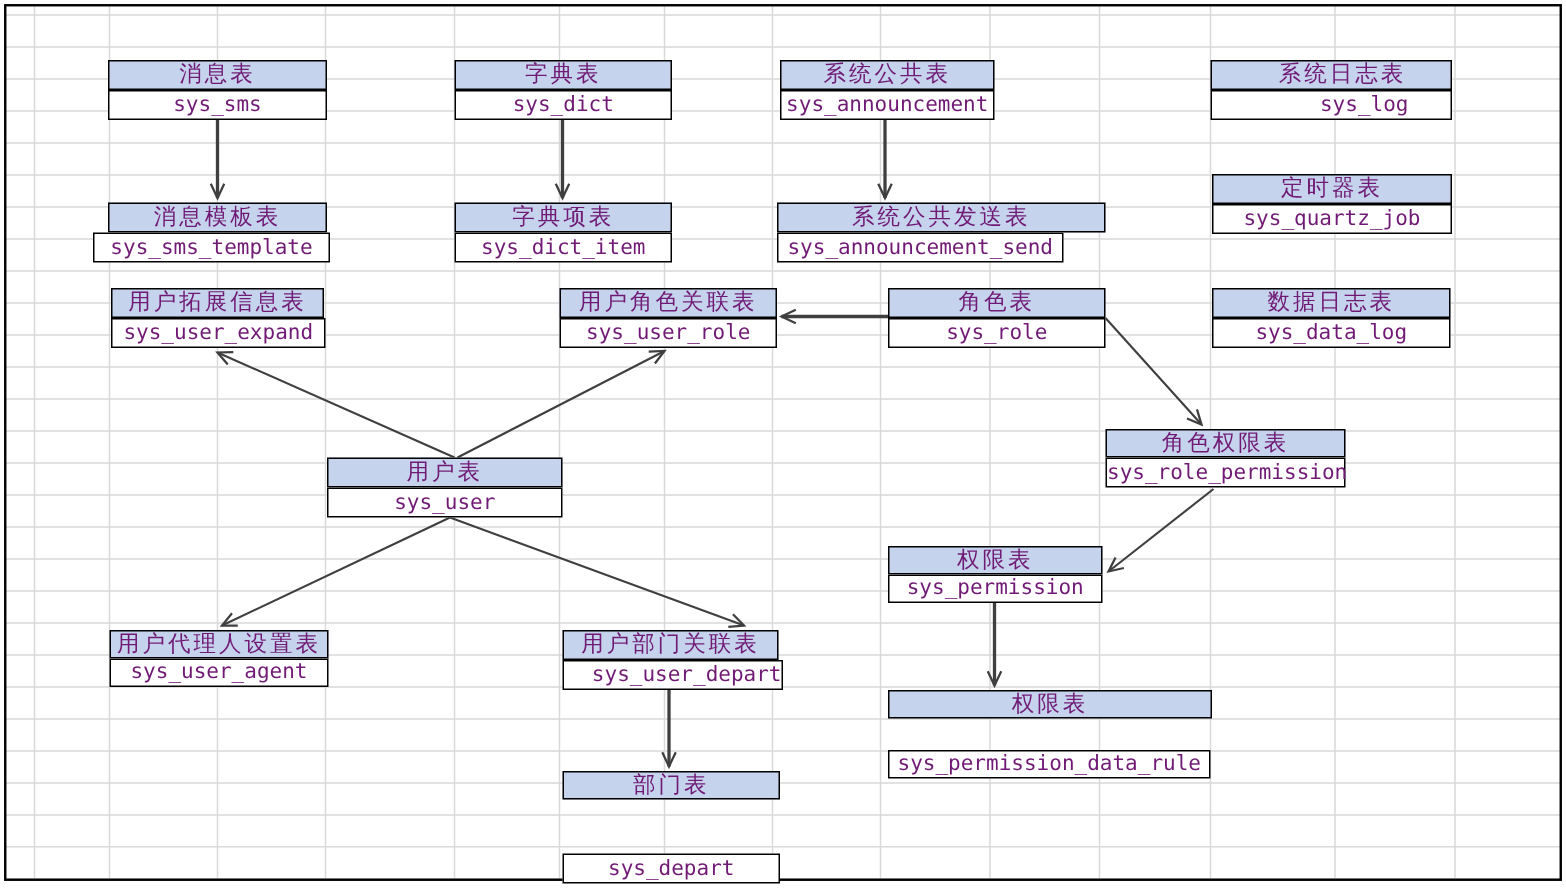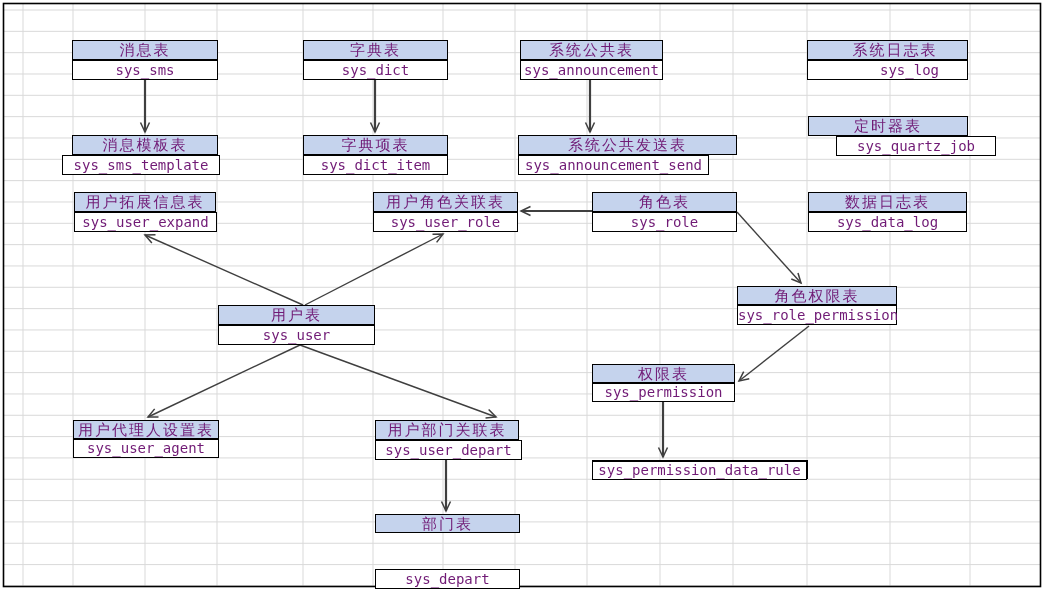--- a/index.html
+++ b/index.html
@@ -127,21 +127,21 @@
       <div>
         <div class="tbl-part tbl-header" style="left: 303px; top: 135px; width: 145px; height: 20px; line-height: 18px;">字典项表</div>
         <div class="tbl-part tbl-body" style="left: 303px; top: 155px; width: 145px; height: 20px; line-height: 18px;">sys_dict_item</div>
       </div>
       <div>
         <div class="tbl-part tbl-header" style="left: 518px; top: 135px; width: 219px; height: 20px; line-height: 18px;">系统公共发送表</div>
         <div class="tbl-part tbl-body" style="left: 518px; top: 155px; width: 191px; height: 20px; line-height: 18px;">sys_announcement_send</div>
       </div>
       <div>
         <div class="tbl-part tbl-header" style="left: 808px; top: 116px; width: 160px; height: 20px; line-height: 18px;">定时器表</div>
-        <div class="tbl-part tbl-body" style="left: 836px; top: 136px; width: 160px; height: 20px; line-height: 18px;">sys_quartz_job</div>
+        <div class="tbl-part tbl-body" style="left: 808px; top: 136px; width: 160px; height: 20px; line-height: 18px;">sys_quartz_job</div>
       </div>
       <div>
         <div class="tbl-part tbl-header" style="left: 74px; top: 192px; width: 142px; height: 20px; line-height: 18px;">用户拓展信息表</div>
         <div class="tbl-part tbl-body" style="left: 74px; top: 212px; width: 143px; height: 20px; line-height: 18px;">sys_user_expand</div>
       </div>
       <div>
         <div class="tbl-part tbl-header" style="left: 373px; top: 192px; width: 145px; height: 20px; line-height: 18px;">用户角色关联表</div>
         <div class="tbl-part tbl-body" style="left: 373px; top: 212px; width: 145px; height: 20px; line-height: 18px;">sys_user_role</div>
       </div>
       <div>
@@ -163,24 +163,24 @@
       <div>
         <div class="tbl-part tbl-header" style="left: 592px; top: 364px; width: 143px; height: 19px; line-height: 17px;">权限表</div>
         <div class="tbl-part tbl-body" style="left: 592px; top: 383px; width: 143px; height: 19px; line-height: 17px;">sys_permission</div>
       </div>
       <div>
         <div class="tbl-part tbl-header" style="left: 73px; top: 420px; width: 146px; height: 19px; line-height: 17px;">用户代理人设置表</div>
         <div class="tbl-part tbl-body" style="left: 73px; top: 439px; width: 146px; height: 19px; line-height: 17px;">sys_user_agent</div>
       </div>
       <div>
         <div class="tbl-part tbl-header" style="left: 375px; top: 420px; width: 144px; height: 20px; line-height: 18px;">用户部门关联表</div>
-        <div class="tbl-part tbl-body" style="left: 375px; top: 440px; width: 147px; height: 20px; line-height: 18px;">sys_user_depart</div>
+        <div class="tbl-part tbl-body" style="left: 375px; top: 440px; width: 147px; height: 20px; line-height: 18px; text-align: right;">sys_user_depart</div>
       </div>
       <div>
         <div class="tbl-part tbl-header" style="left: 592px; top: 460px; width: 216px; height: 19px; line-height: 17px;">权限表</div>
-        <div class="tbl-part tbl-body" style="left: 592px; top: 461px; width: 215px; height: 19px; line-height: 17px;">sys_permission_data_rule</div>
+        <div class="tbl-part tbl-body" style="left: 592px; top: 500px; width: 215px; height: 19px; line-height: 17px;">sys_permission_data_rule</div>
       </div>
       <div>
         <div class="tbl-part tbl-header" style="left: 375px; top: 514px; width: 145px; height: 19px; line-height: 17px;">部门表</div>
         <div class="tbl-part tbl-body" style="left: 375px; top: 533px; width: 145px; height: 20px; line-height: 18px; margin-top: 36px;">sys_depart</div>
       </div>
     </div>
 </div>
 
 </body></html>

